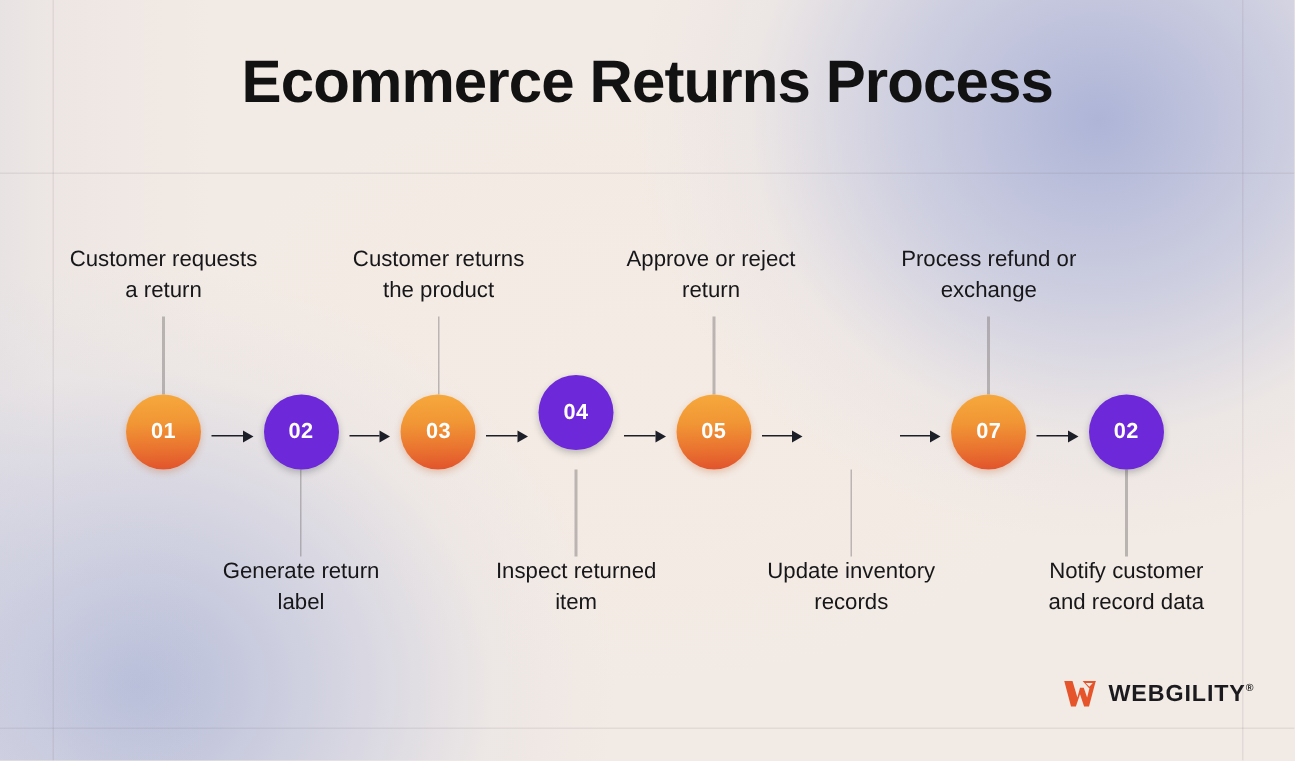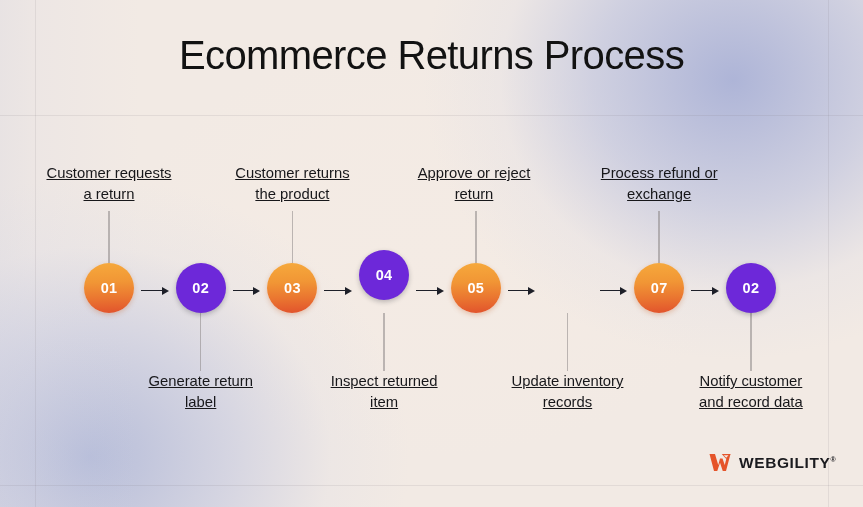--- a/index.html
+++ b/index.html
@@ -65,21 +65,21 @@
   }
 
   
   #title {
     position: absolute;
     top: 33px;
     left: 0;
     width: 863px;
     text-align: center;
     font-size: 40px;
-    font-weight: normal;
+    font-weight: bold;
     letter-spacing: -0.6px;
     color: #121212;
     line-height: 1.1;
   }
 
   
   #flow {
     position: absolute;
     left: 0;
     top: 0;
@@ -140,21 +140,20 @@
     flex: 0 0 auto;
   }
 
   .caption {
     position: absolute;
     text-align: center;
     font-size: 14.8px;
     line-height: 1.42;
     color: #17171a;
     white-space: pre-line;
-    text-decoration: underline;
   }
   .caption.top { bottom: auto; }
 
   
   #logo {
     position: absolute;
     left: 709px;
     top: 453px;
     display: flex;
     align-items: center;

